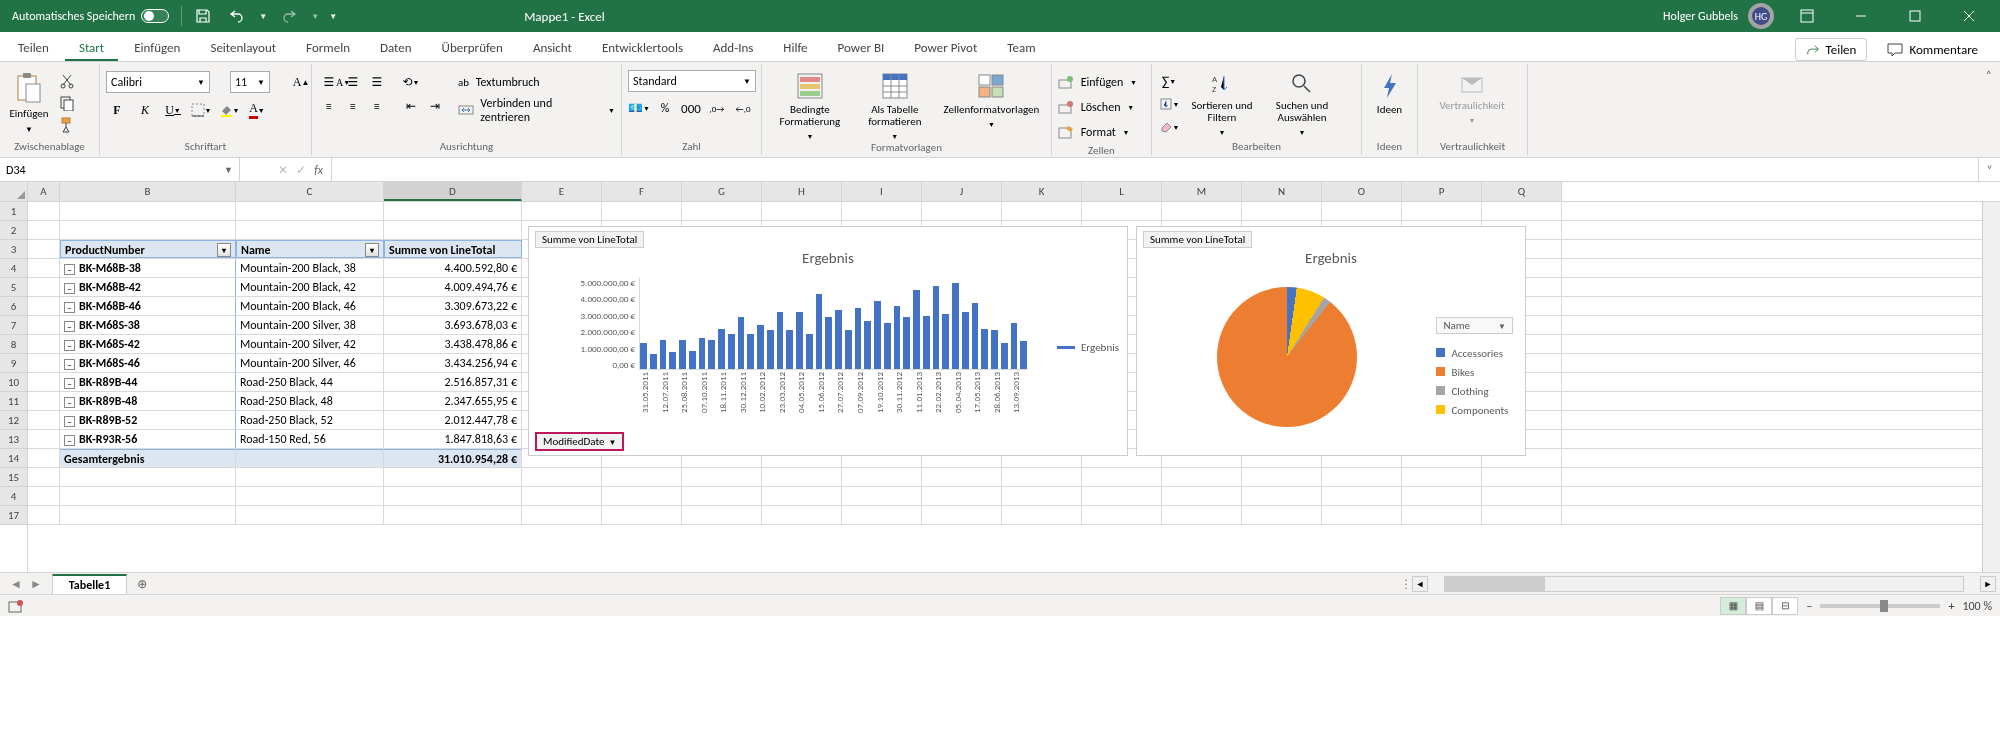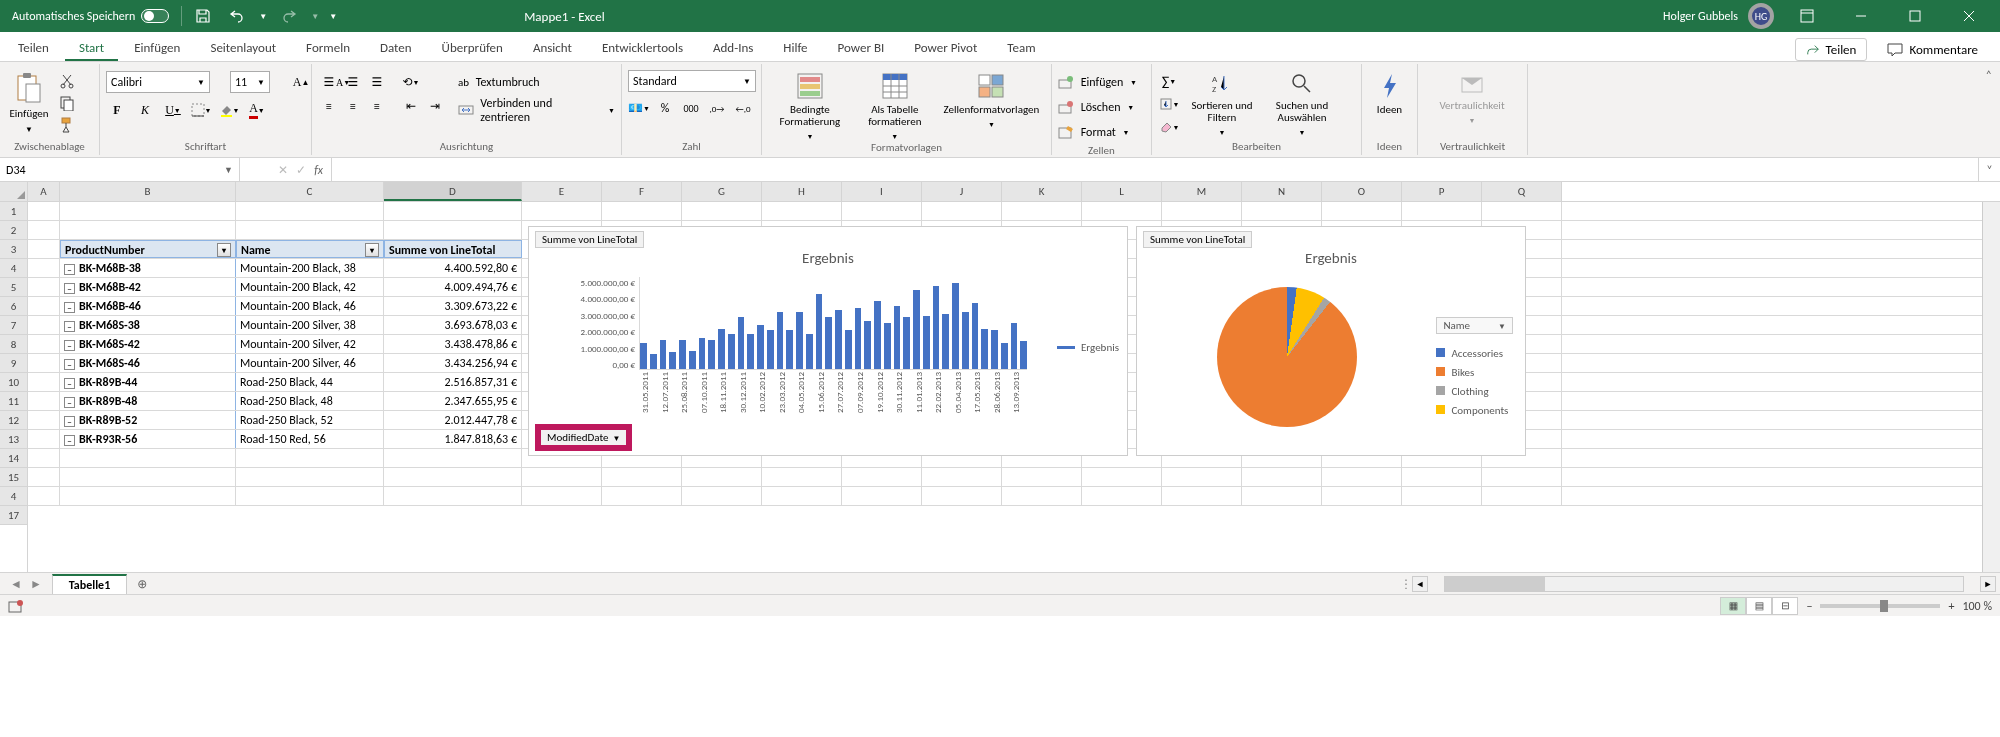--- a/index.html
+++ b/index.html
@@ -72,21 +72,21 @@
   .chart-tag { position: absolute; top: 4px; left: 6px; background: #f2f2f2; border: 1px solid #ccc; padding: 1px 6px; font-size: 11px; z-index: 2; }
   .chart-title { text-align: center; font-size: 15px; color: #595959; padding-top: 22px; }
   .bar-chart-plot { position: absolute; left: 70px; right: 100px; top: 50px; bottom: 10px; }
   .bars { position: absolute; left: 40px; right: 0; top: 0; bottom: 75px; display: flex; align-items: flex-end; gap: 3px; border-bottom: 1px solid #d9d9d9; border-left: 1px solid #d9d9d9; }
   .bar { flex: 1; background: #4472c4; }
   .y-axis { position: absolute; left: -70px; top: 0; bottom: 75px; width: 106px; display: flex; flex-direction: column-reverse; justify-content: space-between; font-size: 9px; color: #595959; text-align: right; }
   .x-axis { position: absolute; left: 40px; right: 0; bottom: 0; top: calc(100% - 73px); display: flex; gap: 3px; }
   .xlbl { flex: 1; font-size: 9px; color: #595959; writing-mode: vertical-rl; transform: rotate(180deg); text-align: right; padding-top: 2px; }
   .legend-bar { position: absolute; right: 8px; top: 50%; font-size: 11px; color: #595959; display: flex; align-items: center; gap: 6px;}
   .legend-bar::before { content: ""; width: 18px; height: 3px; background: #4472c4; }
-  .slicer-tag { position: absolute; bottom: 4px; left: 6px; background: #f2f2f2; border: 6px solid #be185d; padding: 1px 6px; font-size: 11px; display: flex; gap: 4px; align-items: center; }
+  .slicer-tag { position: absolute; bottom: 4px; left: 6px; background: #f2f2f2; border: 2px solid #be185d; padding: 1px 6px; font-size: 11px; display: flex; gap: 4px; align-items: center; }
   
   .pie-wrap { position: absolute; left: 80px; top: 60px; width: 140px; height: 140px; }
   .pie { width: 100%; height: 100%; border-radius: 50%; background: conic-gradient(#4472c4 0deg 8deg, #ffc000 8deg 32deg, #a5a5a5 32deg 38deg, #ed7d31 38deg 360deg); position: relative; }
   .pie::after {  content: ""; }
   .pie-legend { position: absolute; right: 12px; top: 90px; font-size: 11px; color: #595959; }
   .pie-legend-title { border: 1px solid #ccc; padding: 1px 6px; font-size: 11px; display: flex; gap: 28px; align-items: center; margin-bottom: 10px; background: #f8f8f8;}
   .swatch { display: inline-block; width: 9px; height: 9px; margin-right: 6px; }
   
   
   .sheet-tabs { height: 22px; border-top: 1px solid #d4d4d4; display: flex; align-items: center; background: #f3f2f1; font-size: 12px; }
@@ -315,21 +315,21 @@
 
   <div class="group" style="width:140px">
     <div class="group-content" style="flex-direction:column;gap:4px;width:100%">
       <div class="combo" style="width:128px">
           <span>Standard</span>
           <span style="margin-left:auto;font-size:8px">▼</span>
         </div>
       <div class="btn-row" style="gap:4px">
         <div class="sm-btn">💶<span style="font-size:7px">▼</span></div>
         <div class="sm-btn">%</div>
-        <div class="sm-btn" style="font-size:10px">000</div>
+        <div class="sm-btn" style="font-size:13px">000</div>
         <div class="sm-btn" style="font-size:9px">,0→</div>
         <div class="sm-btn" style="font-size:9px">←,0</div>
       </div>
     </div>
     <div class="group-label">Zahl</div>
   </div>
 
   <div class="group" style="width:290px">
     <div class="group-content">
       <div class="big-btn" style="width:86px">
@@ -737,20 +737,39 @@
           <div class="cell " style="width: 80px;"></div>
           <div class="cell " style="width: 80px;"></div>
           <div class="cell " style="width: 80px;"></div>
           <div class="cell " style="width: 80px;"></div>
         </div>
         <div class="row">
           <div class="cell " style="width: 32px;"></div>
           <div class="cell pivot-cell-b" style="width: 176px;"><span class="expand-btn">−</span><b>BK-R93R-56</b></div>
           <div class="cell " style="width: 148px;">Road-150 Red, 56</div>
           <div class="cell num" style="width: 138px;">1.847.818,63 €</div>
+          <div class="cell " style="width: 80px;"></div>
+          <div class="cell " style="width: 80px;"></div>
+          <div class="cell " style="width: 80px;"></div>
+          <div class="cell " style="width: 80px;"></div>
+          <div class="cell " style="width: 80px;"></div>
+          <div class="cell " style="width: 80px;"></div>
+          <div class="cell " style="width: 80px;"></div>
+          <div class="cell " style="width: 80px;"></div>
+          <div class="cell " style="width: 80px;"></div>
+          <div class="cell " style="width: 80px;"></div>
+          <div class="cell " style="width: 80px;"></div>
+          <div class="cell " style="width: 80px;"></div>
+          <div class="cell " style="width: 80px;"></div>
+        </div>
+        <div class="row">
+          <div class="cell " style="width: 32px;"></div>
+          <div class="cell pivot-total" style="width: 176px;">Gesamtergebnis</div>
+          <div class="cell pivot-total" style="width: 148px;"></div>
+          <div class="cell pivot-total num" style="width: 138px;">31.010.954,28 €</div>
           <div class="cell " style="width: 80px;"></div>
           <div class="cell " style="width: 80px;"></div>
           <div class="cell " style="width: 80px;"></div>
           <div class="cell " style="width: 80px;"></div>
           <div class="cell " style="width: 80px;"></div>
           <div class="cell " style="width: 80px;"></div>
           <div class="cell " style="width: 80px;"></div>
           <div class="cell " style="width: 80px;"></div>
           <div class="cell " style="width: 80px;"></div>
           <div class="cell " style="width: 80px;"></div>

